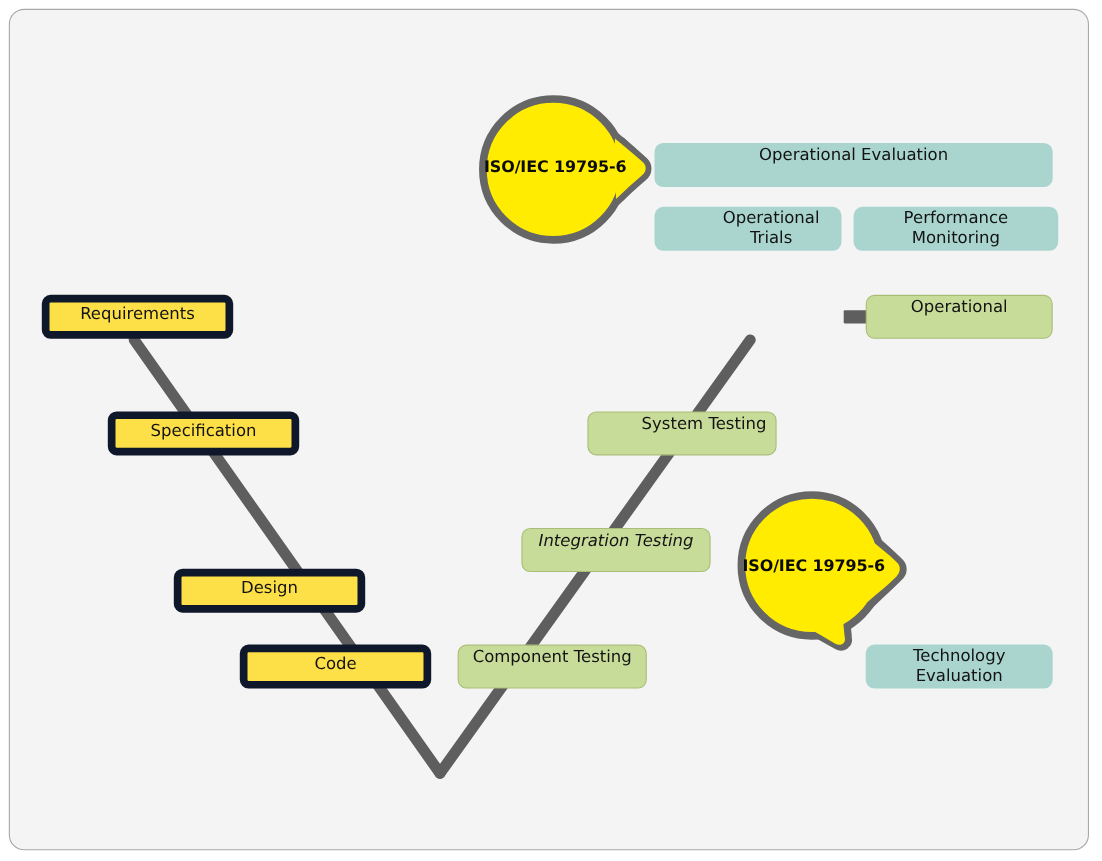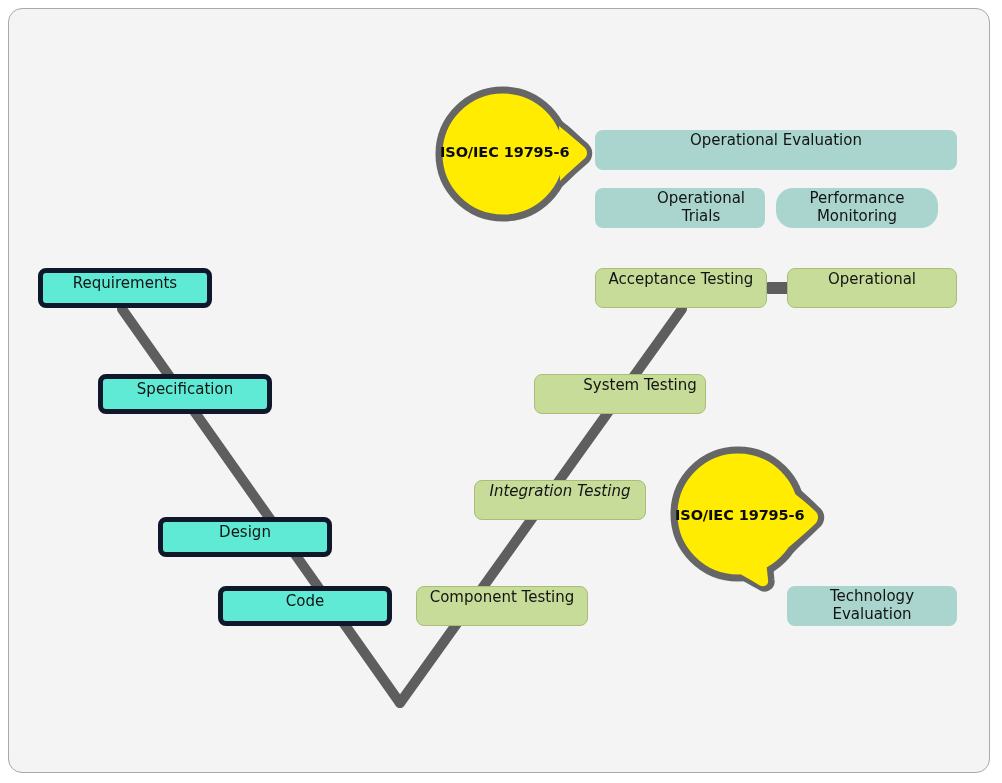--- a/index.html
+++ b/index.html
@@ -54,22 +54,22 @@
     justify-content: center;
     text-align: center;
     border-radius: 8px;
     font-size: 15px;
     line-height: 1.18;
     color: #131313;
     padding: 2px 6px;
   }
 
   .node.lavender {
-    background: #5eead4;
-    border: 5px solid #0f172a;
+    background: #fde047;
+    border: 7px solid #0f172a;
   }
 
   .node.green {
     background: #c8dc9a;
     border: 1px solid #a9bd79;
   }
 
   .node.teal {
     background: #a9d5ce;
     border: none;
@@ -160,44 +160,41 @@
   <div class="node lavender" style="left:98px; top:374px; width:174px; height:40px;">
     <span>Specification</span>
   </div>
   <div class="node lavender" style="left:158px; top:480px; width:174px; height:40px;margin-top:37px;">
     <span>Design</span>
   </div>
   <div class="node lavender" style="left:218px; top:586px; width:174px; height:40px;">
     <span>Code</span>
   </div>
 
-  <div class="node green" style="left:595px; top:268px; width:172px; height:40px;">
-    <span>Acceptance Testing</span>
-  </div>
   <div class="node green" style="left:534px; top:374px; width:172px; height:40px;padding-left:46px;">
     <span>System Testing</span>
   </div>
   <div class="node green" style="left:474px; top:480px; width:172px; height:40px;font-style:italic;">
     <span>Integration Testing</span>
   </div>
   <div class="node green" style="left:416px; top:586px; width:172px; height:40px;">
     <span>Component Testing</span>
   </div>
 
   <div class="node green" style="left:787px; top:268px; width:170px; height:40px;">
     <span>Operational</span>
   </div>
 
   <div class="node teal" style="left:595px; top:130px; width:362px; height:40px;">
     <span>Operational Evaluation</span>
   </div>
   <div class="node teal" style="left:595px; top:188px; width:170px; height:40px;padding-left:48px;">
     <span>Operational Trials</span>
   </div>
-  <div class="node teal" style="left:776px; top:188px; width:162px; height:40px;border-radius:17px;">
+  <div class="node teal" style="left:776px; top:188px; width:186px; height:40px;">
     <span>Performance Monitoring</span>
   </div>
   <div class="node teal" style="left:787px; top:586px; width:170px; height:40px;">
     <span>Technology Evaluation</span>
   </div>
 
   <div class="bubble-label" style="left:440px; top:144px;">ISO/IEC 19795-6</div>
   <div class="bubble-label" style="left:675px; top:507px;">ISO/IEC 19795-6</div>
 
 </div>

